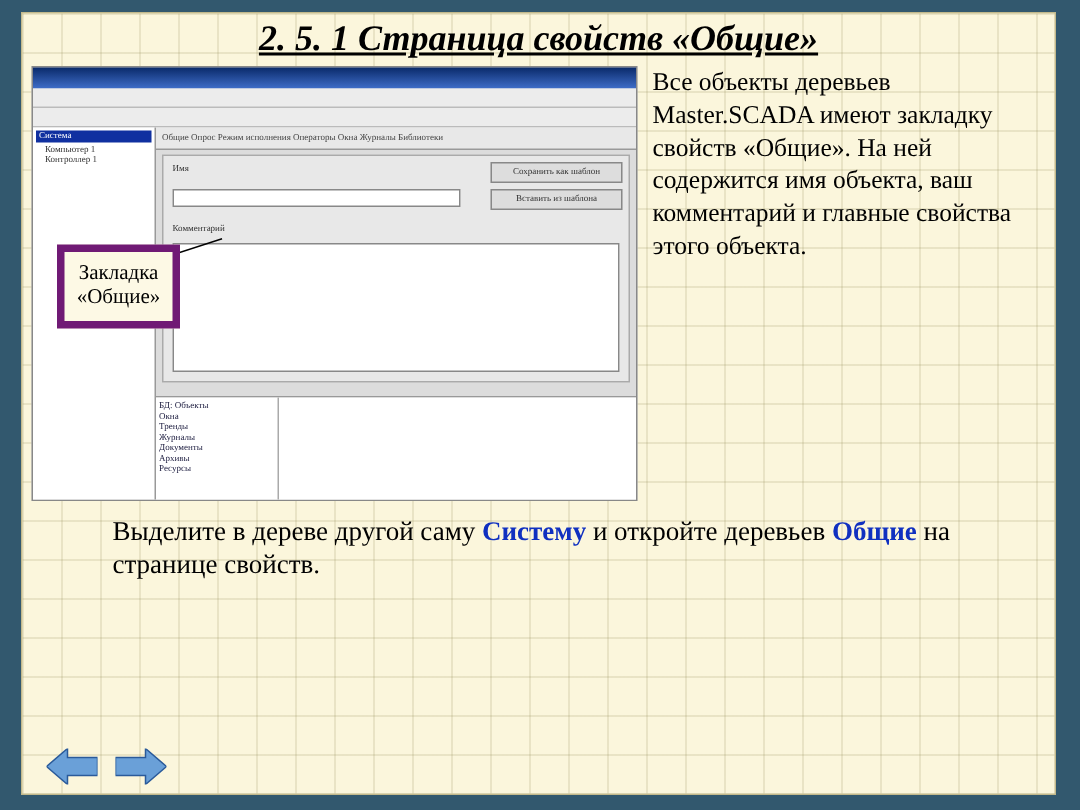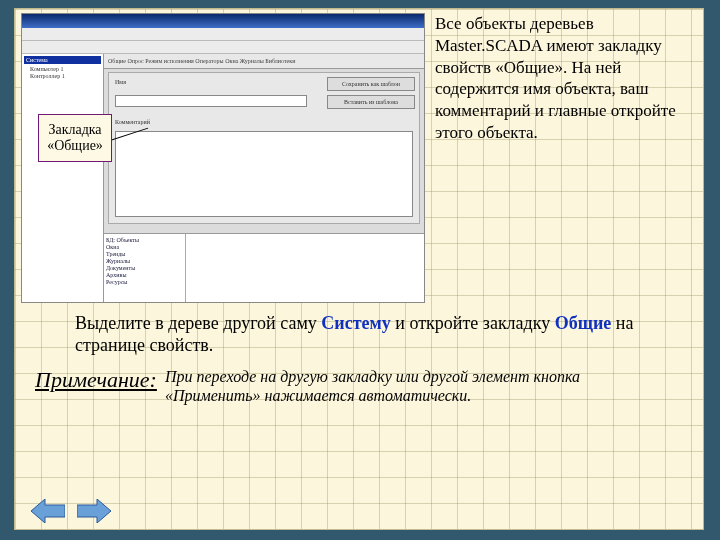--- a/index.html
+++ b/index.html
@@ -133,25 +133,25 @@
     box-sizing: border-box;
   }
   .ss-bottom-left div { margin: 1px 0; color: #224; }
   .ss-bottom-right {
     flex: 1;
     background: #fff;
   }
   .callout-box {
     position: absolute;
     left: 16px;
-    top: 100px;
+    top: 118px;
     width: 72px;
     height: 46px;
     background: #fdf9e5;
-    border: 1px solid #701a75;
+    border: 5px solid #701a75;
     font-size: 14px;
     text-align: center;
     display: flex;
     align-items: center;
     justify-content: center;
     line-height: 1.15;
   }
   .callout-line {
     position: absolute;
     left: 88px;
@@ -206,20 +206,21 @@
     height: 24px;
     position: relative;
   }
   .arrow svg { width: 100%; height: 100%; }
 </style>
 </head>
 <body>
 
 <div class="frame">
 
+  <div class="heading">2. 5. 1 Страница свойств «Общие»</div>
 
   <div class="content-row">
 
     <div class="screenshot-box">
       <div class="ss-titlebar"></div>
       <div class="ss-menubar"></div>
       <div class="ss-toolbar"></div>
       <div class="ss-body">
         <div class="ss-left">
           <div class="folder">Система</div>
@@ -248,32 +249,28 @@
             </div>
             <div class="ss-bottom-right"></div>
           </div>
         </div>
       </div>
 
       <div class="callout-line"></div>
       <div class="callout-box">Закладка «Общие»</div>
     </div>
 
-    <div class="right-text">Все объекты деревьев Master.SCADA имеют закладку свойств «Общие». На ней содержится имя объекта, ваш комментарий и главные откройте этого объекта.</div>
+    <div class="right-text">Все объекты деревьев Master.SCADA имеют закладку свойств «Общие». На ней содержится имя объекта, ваш комментарий и главные свойства этого объекта.</div>
   </div>
 
   <div class="para1">
-    <span>Выделите в дереве другой саму </span><span class="link">Систему</span><span> и откройте закладку </span><span class="link">Общие</span><span> на странице свойств.</span>
+    <span>Выделите в дереве другой саму </span><span class="link">Систему</span><span> и откройте деревьев </span><span class="link">Общие</span><span> на странице свойств.</span>
   </div>
 
 
-  <div class="note-row">
-    <div class="note-label">Примечание:</div>
-    <div class="note-text">При переходе на другую закладку или другой элемент кнопка «Применить» нажимается автоматически.</div>
-  </div>
 
   <div class="nav">
     <div class="arrow">
       <svg viewBox="0 0 34 24">
           <polygon points="0,12 14,0 14,6 34,6 34,18 14,18 14,24" fill="#6aa0d8" stroke="#2a5a9a" stroke-width="1"></polygon>
         </svg>
     </div>
     <div class="arrow">
       <svg viewBox="0 0 34 24">
           <polygon points="34,12 20,0 20,6 0,6 0,18 20,18 20,24" fill="#6aa0d8" stroke="#2a5a9a" stroke-width="1"></polygon>

